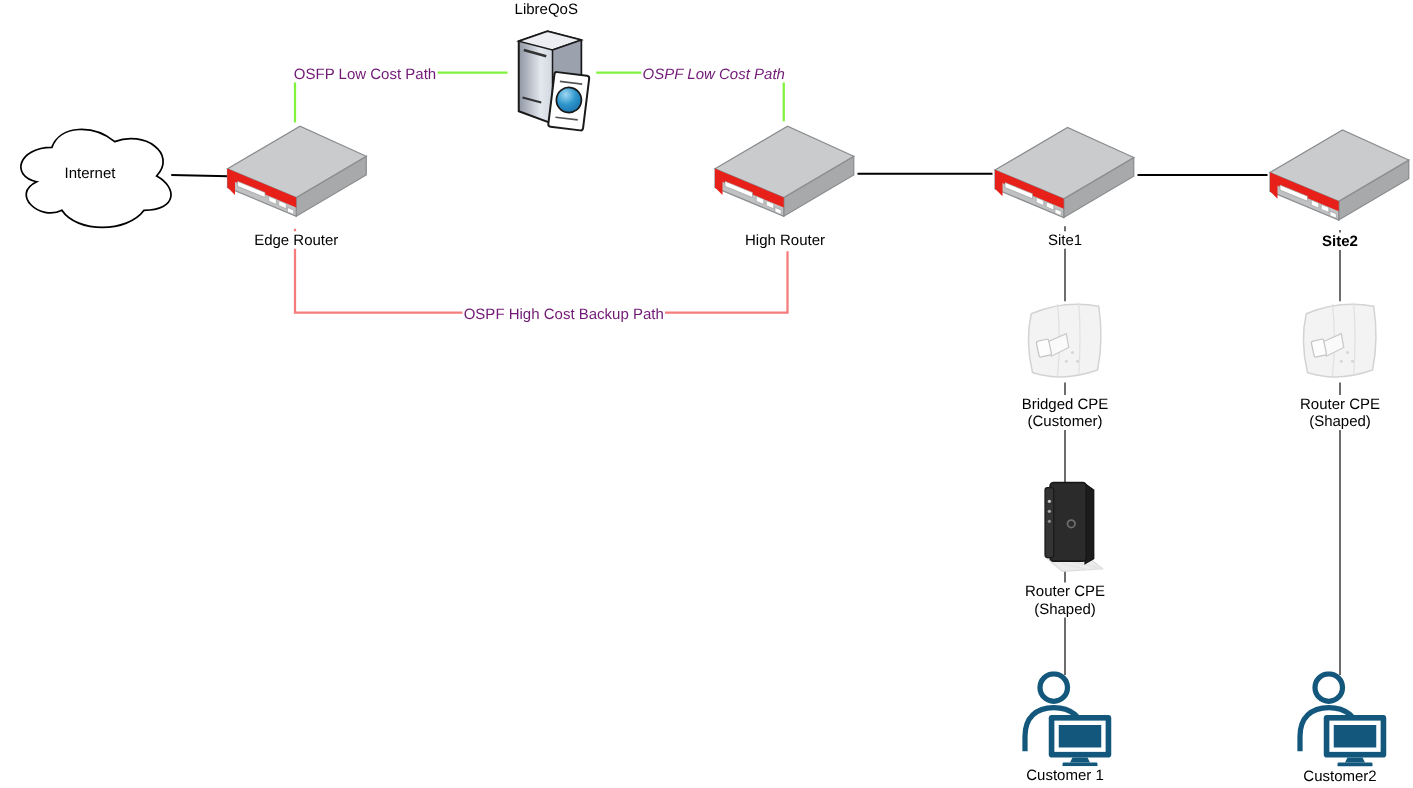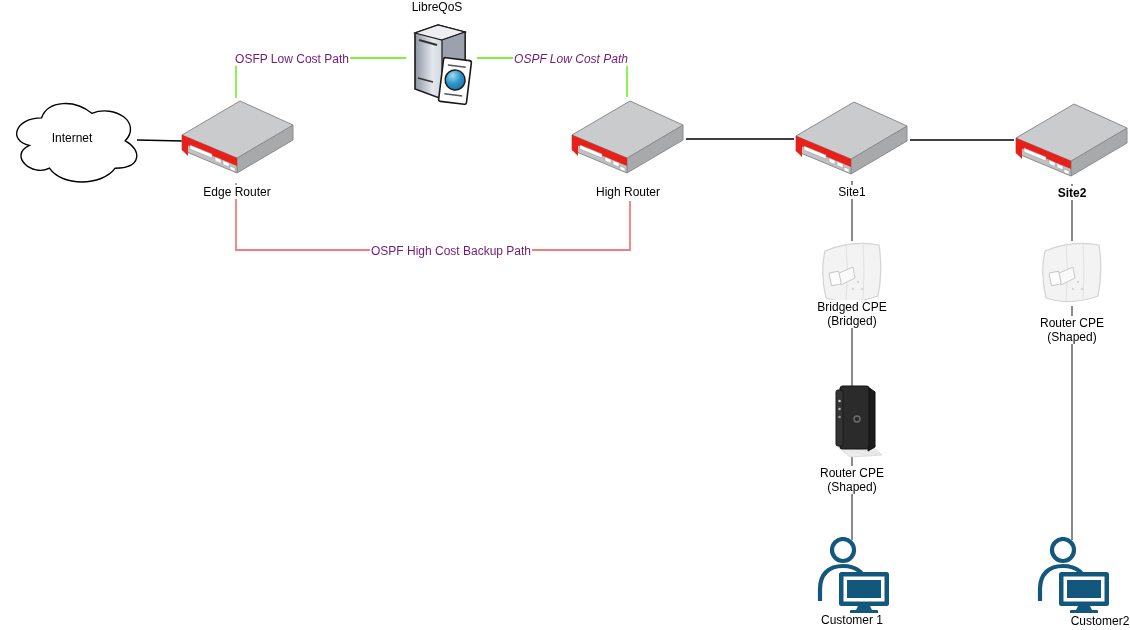--- a/index.html
+++ b/index.html
@@ -148,23 +148,23 @@
       <path d="M8,13 Q34,2 62,7 Q66,34 61,58 Q33,68 9,60 Q3,35 8,13 Z" fill="#f3f3f4" stroke="#d3d3d5" stroke-width="1.2"></path>
       <path d="M29,5 Q32,33 29,63" fill="none" stroke="#e1e1e3" stroke-width="1"></path>
       <path d="M46,4 Q48,32 46,62" fill="none" stroke="#e1e1e3" stroke-width="1"></path>
       <circle cx="41" cy="44" r="1.2" fill="#d6d6d8"></circle>
       <circle cx="45" cy="51" r="1.2" fill="#d6d6d8"></circle>
       <circle cx="36" cy="51" r="1.2" fill="#d6d6d8"></circle>
       <polygon points="20,36 36,29 38,40 24,47" fill="#fafafa" stroke="#c9c9cb" stroke-width="1"></polygon>
       <rect x="13" y="34" width="10" height="13" rx="1.5" fill="#fdfdfd" stroke="#c5c5c7" stroke-width="1" transform="rotate(-12 18 40)"></rect>
     </svg>
   </div>
-  <div class="nlabel" style="left:852px;top:300px;text-align:center;">
+  <div class="nlabel" style="left:852px;top:316px;text-align:center;">
     <span>Bridged CPE</span><br>
-    <span>(Bridged)</span>
+    <span>(Customer)</span>
   </div>
 
   <div class="node" style="left:1037px;top:238px;width:70px;height:69px;">
     <svg width="70" height="69" viewBox="0 0 70 69">
       <path d="M8,13 Q34,2 62,7 Q66,34 61,58 Q33,68 9,60 Q3,35 8,13 Z" fill="#f3f3f4" stroke="#d3d3d5" stroke-width="1.2"></path>
       <path d="M29,5 Q32,33 29,63" fill="none" stroke="#e1e1e3" stroke-width="1"></path>
       <path d="M46,4 Q48,32 46,62" fill="none" stroke="#e1e1e3" stroke-width="1"></path>
       <circle cx="41" cy="44" r="1.2" fill="#d6d6d8"></circle>
       <circle cx="45" cy="51" r="1.2" fill="#d6d6d8"></circle>
       <circle cx="36" cy="51" r="1.2" fill="#d6d6d8"></circle>
@@ -215,19 +215,19 @@
     <svg width="78" height="76" viewBox="0 0 78 76">
       <circle cx="29" cy="13" r="11" fill="#ffffff" stroke="#13587C" stroke-width="4.2"></circle>
       <path d="M6,64 L6,52 C6,37 15,29 29,29 C43,29 52,37 52,48" fill="#ffffff" stroke="#13587C" stroke-width="4.2"></path>
       <rect x="25" y="35" width="50" height="34" rx="2.5" fill="#13587C"></rect>
       <rect x="29.5" y="39.5" width="41" height="25" fill="#ffffff"></rect>
       <rect x="33" y="43" width="34" height="18" fill="#13587C"></rect>
       <polygon points="44,69 56,69 58,73 42,73" fill="#13587C"></polygon>
       <rect x="36" y="73" width="28" height="3.6" rx="1" fill="#13587C"></rect>
     </svg>
   </div>
-  <div class="nlabel" style="left:1072px;top:614px;margin-left:28px;">Customer2</div>
+  <div class="nlabel" style="left:1072px;top:614px;">Customer2</div>
 
   <div class="llabel" style="left:292px;top:59px;">OSFP Low Cost Path</div>
   <div class="llabel" style="left:571px;top:59px;font-style:italic;">OSPF Low Cost Path</div>
   <div class="llabel" style="left:451px;top:251px;">OSPF High Cost Backup Path</div>
 
 </div>
 
 </body></html>

